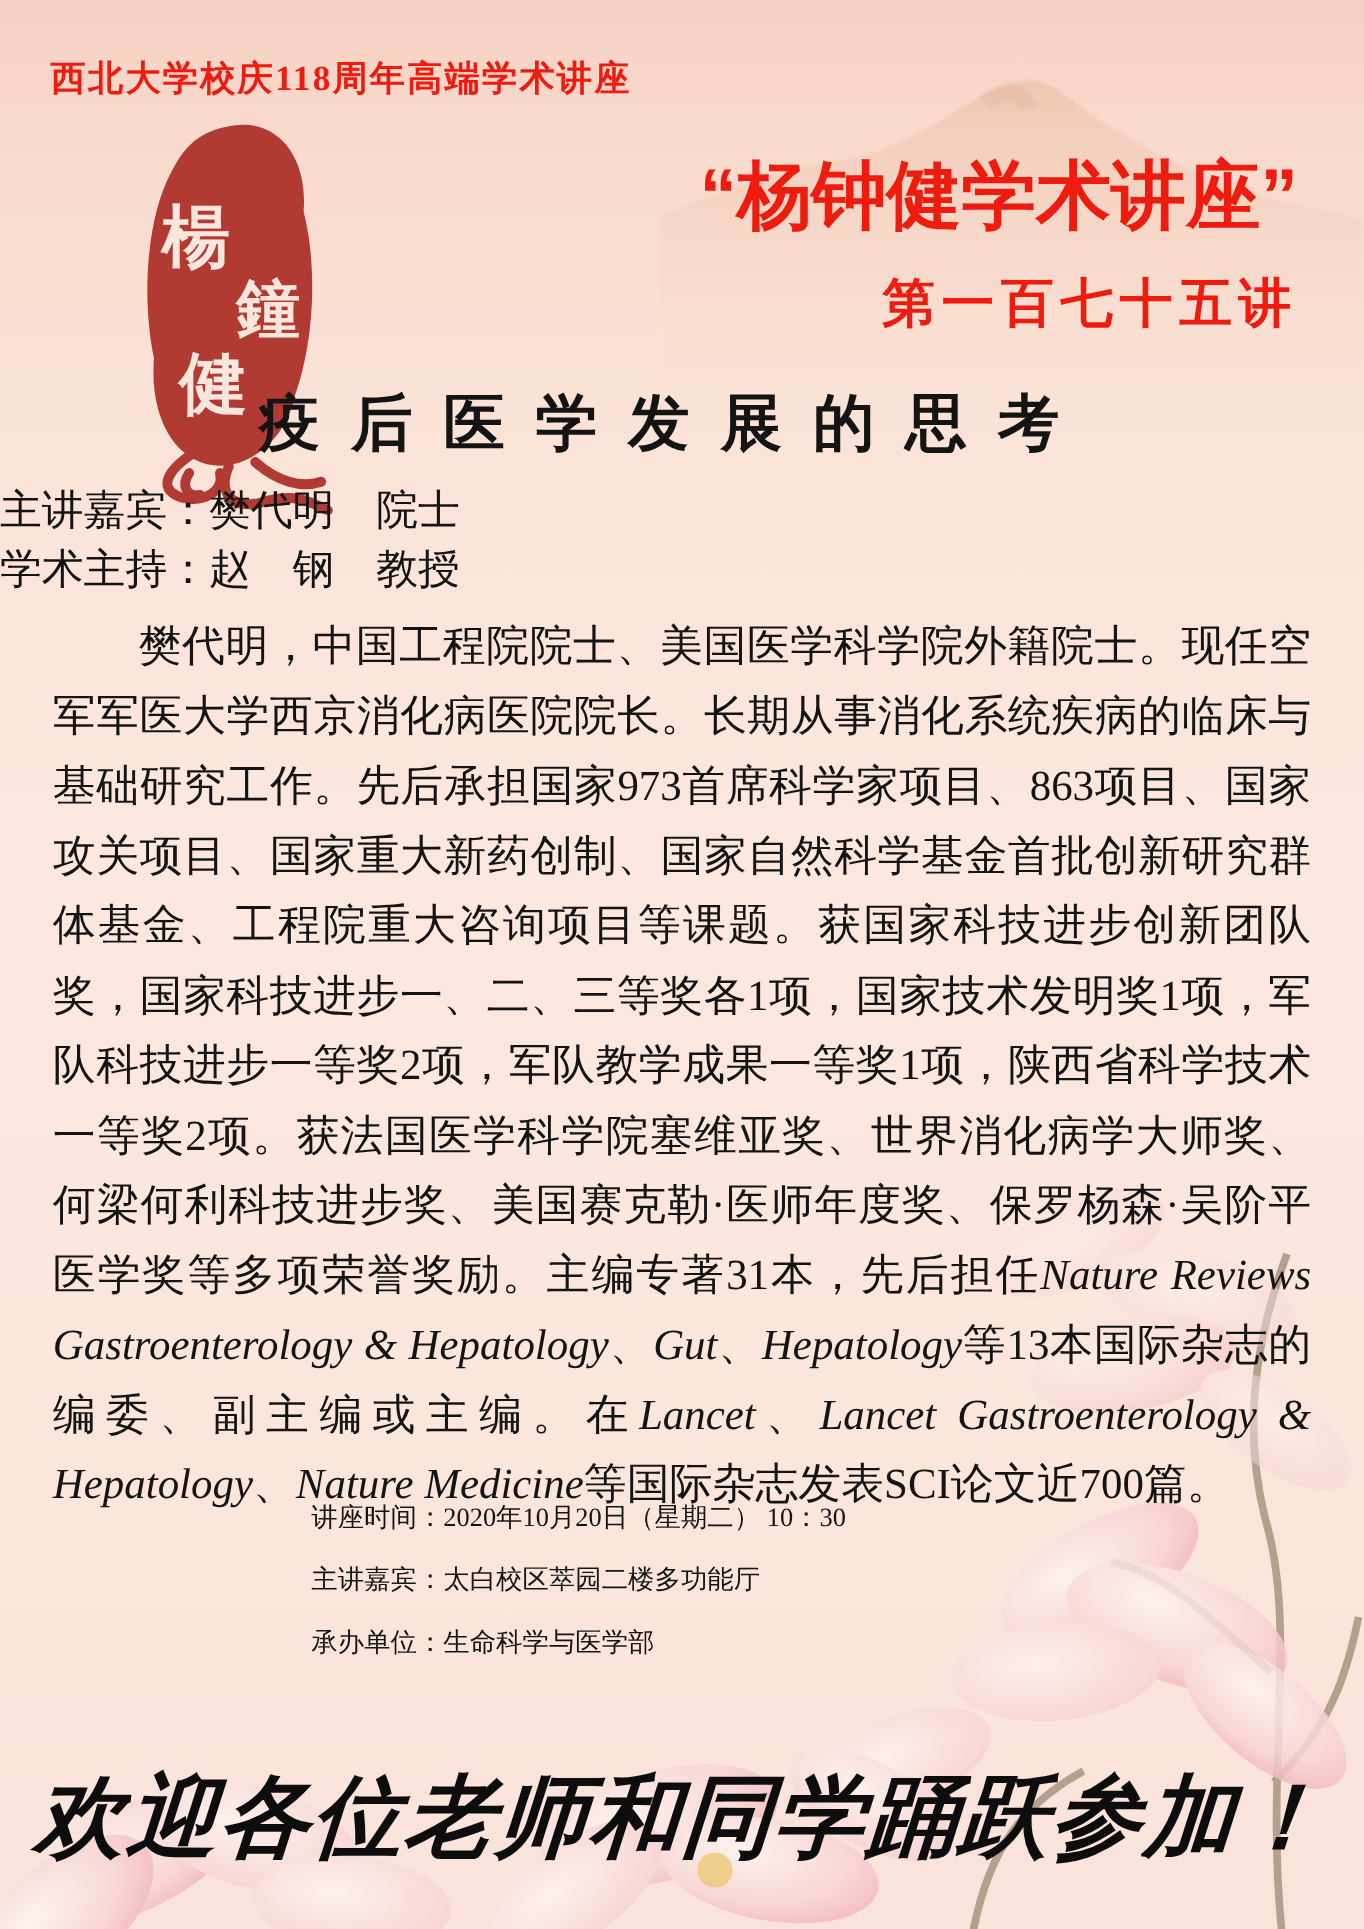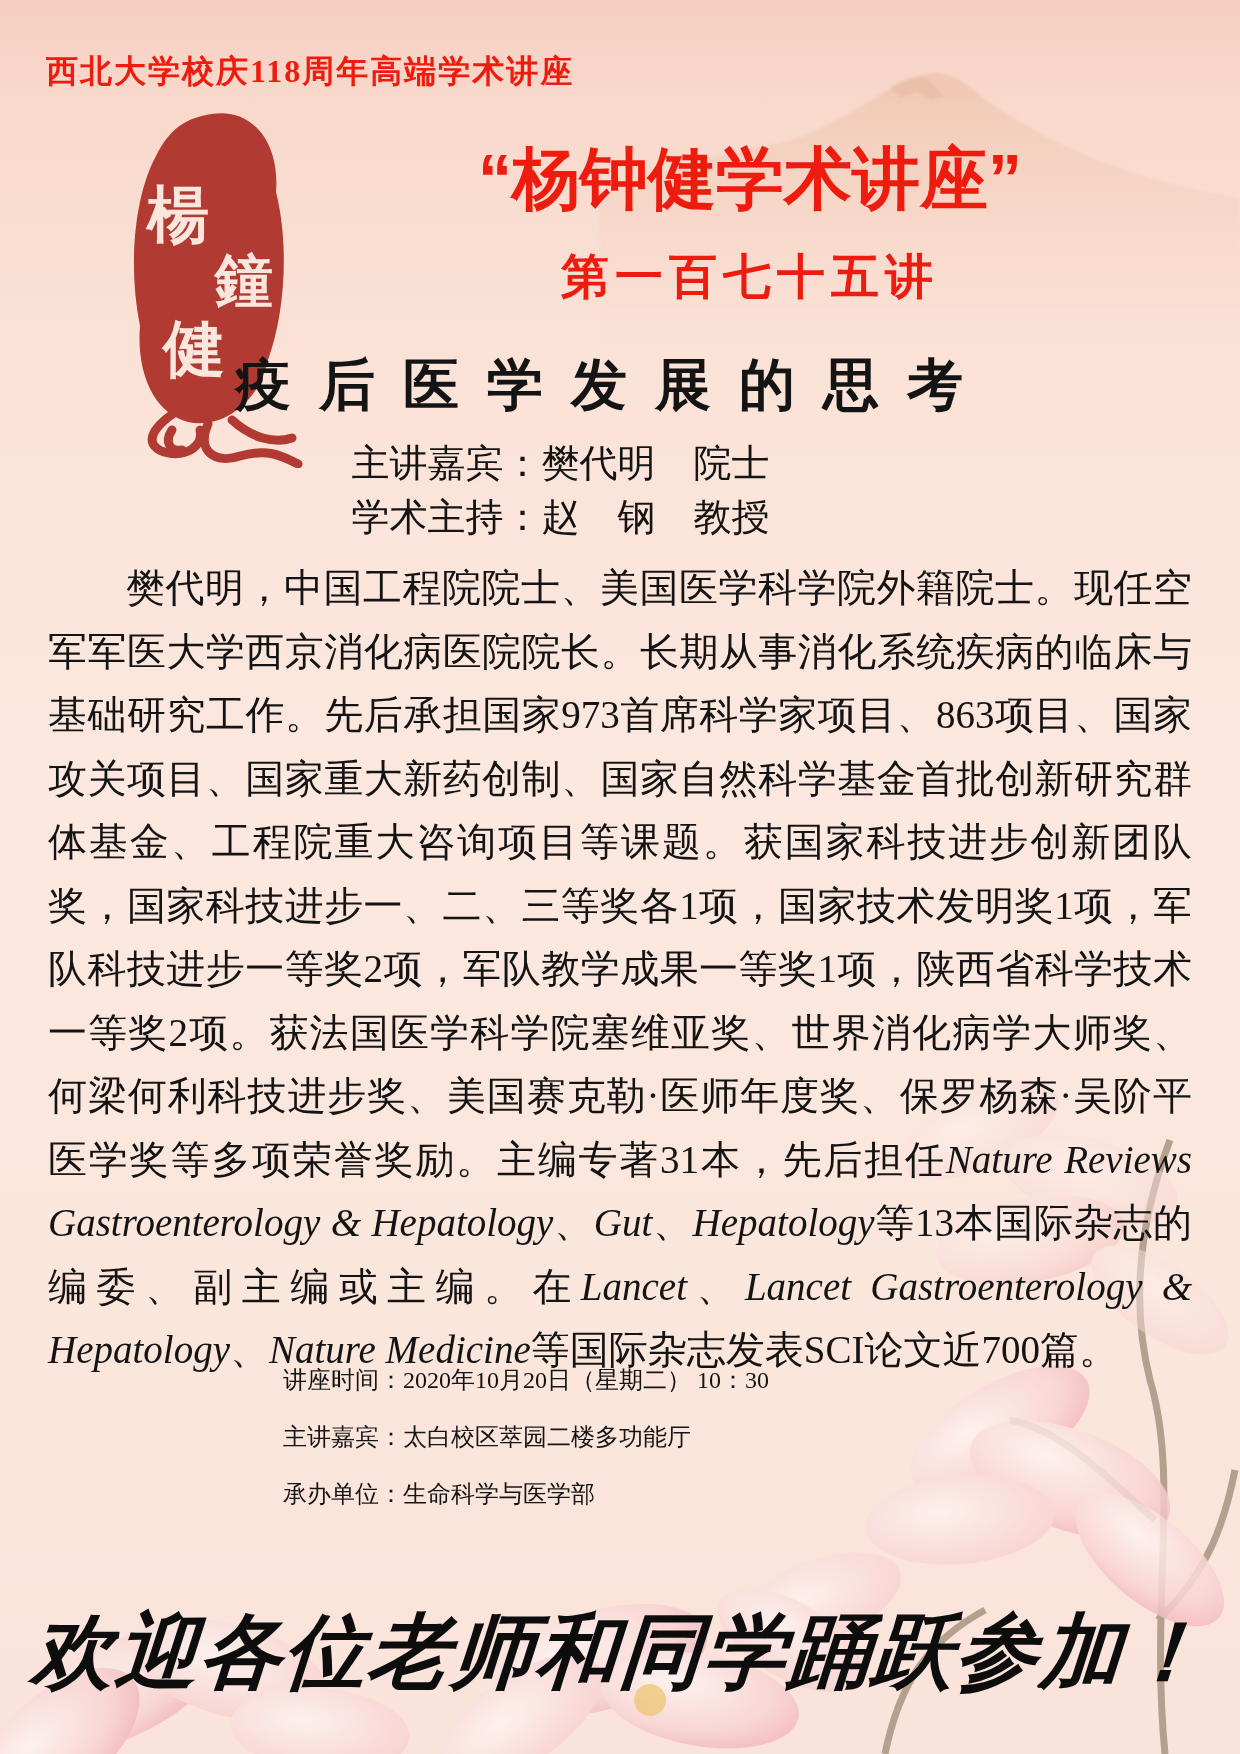--- a/index.html
+++ b/index.html
@@ -18,38 +18,38 @@
     font-size:32px;font-weight:700;letter-spacing:2px;
     color:#ee1b0f;z-index:2;
     font-family:"Liberation Serif","DejaVu Serif",serif;
     margin-top:24px;
   }
 
   .seal-wrap{position:absolute;left:112px;top:108px;width:210px;height:360px;z-index:2;}
 
   .title-block{
     position:absolute;left:320px;top:128px;width:860px;
-    text-align:center;z-index:2;
+    text-align:right;z-index:2;
     color:#ee1b0f;
     font-family:"Liberation Sans","DejaVu Sans",sans-serif;
     font-weight:700;
   }
   .title-line1{font-size:68px;line-height:100px;}
   .title-line2{font-size:48px;line-height:98px;letter-spacing:6px;}
 
   .lecture-title{
     position:absolute;left:0;top:348px;width:1198px;
     text-align:center;z-index:2;
     font-size:56px;font-weight:600;color:#141414;
     letter-spacing:28px;text-indent:28px;
   }
 
   .speaker-line{
-    position:absolute;left:0;width:1055px;text-align:center;z-index:2;
-    font-size:38px;color:#141414;font-weight:500;padding-left:33px;
+    position:absolute;left:0;width:1055px;text-align:left;z-index:2;
+    font-size:38px;color:#141414;font-weight:500;
   }
   .speaker{top:438px;}
   .host{top:492px;}
 
   .bio{
     position:absolute;left:48px;top:556px;width:1144px;z-index:2;
     font-size:39px;line-height:63.5px;color:#141414;
     text-align:justify;text-indent:2em;
   }
   .bio .en-italic{font-style:italic;}

